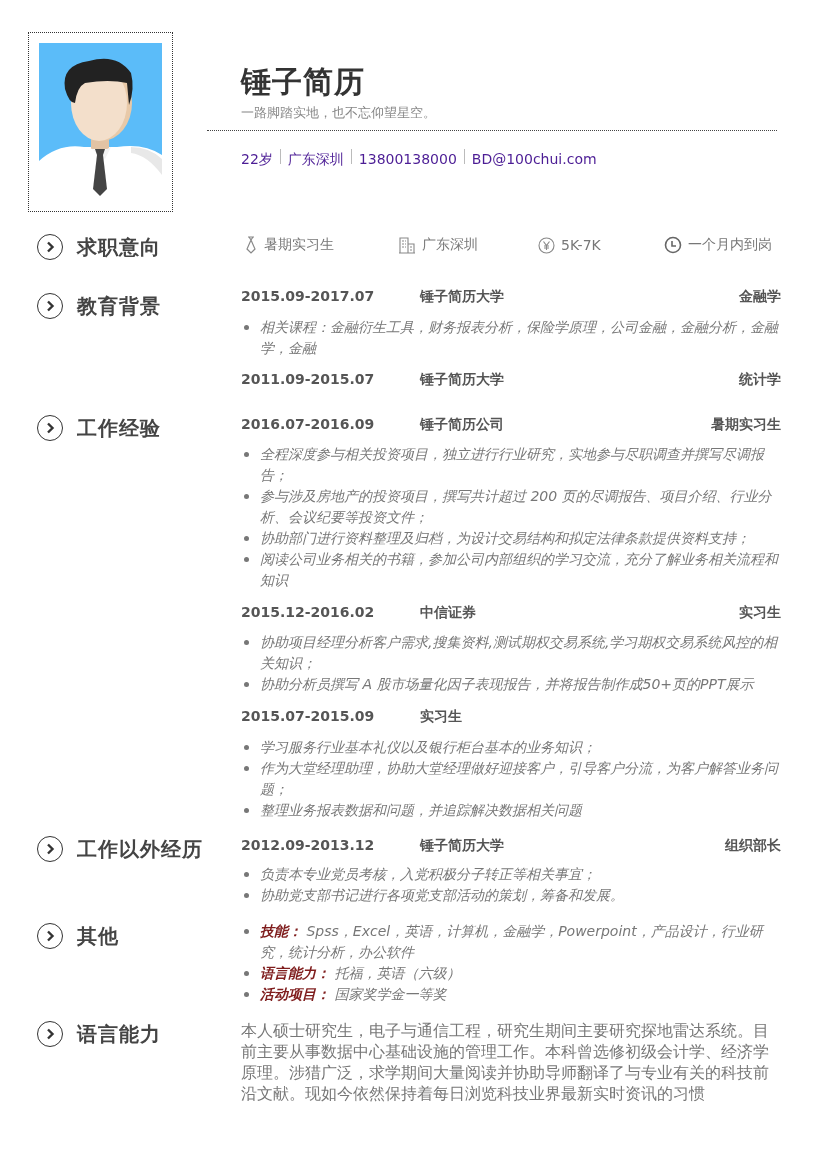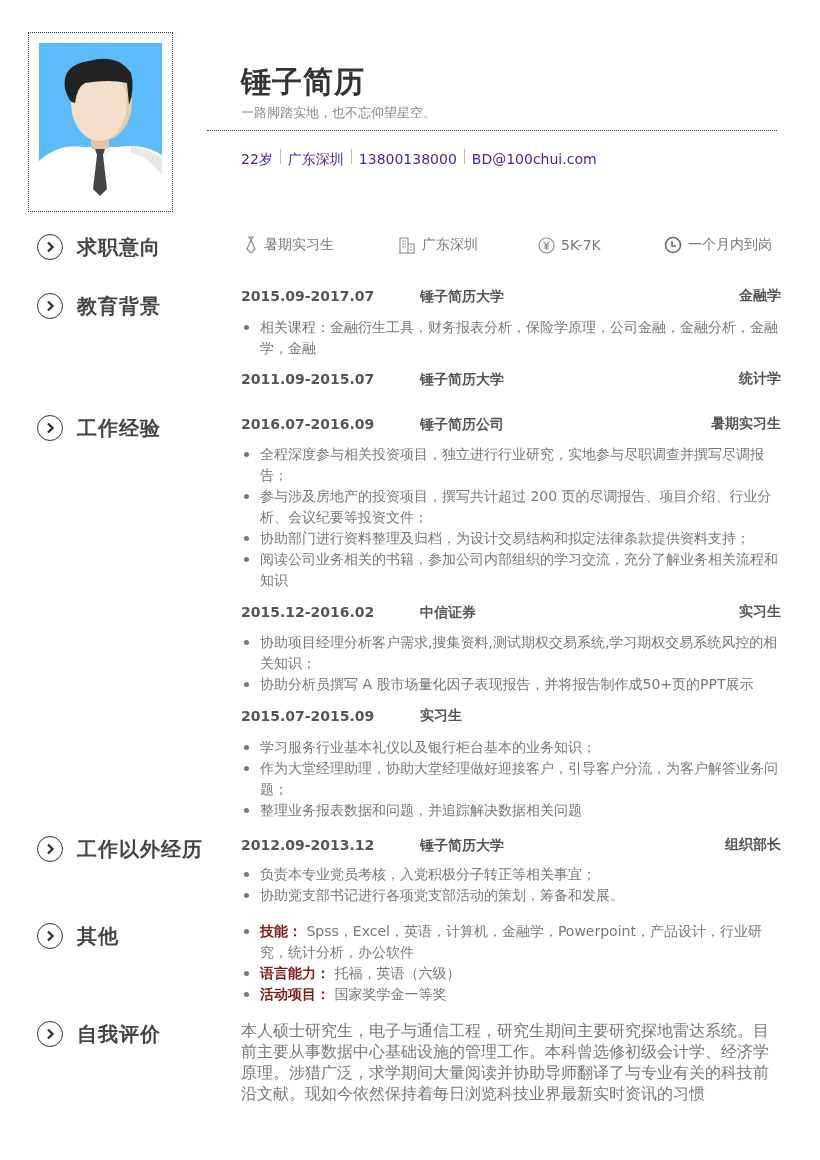--- a/index.html
+++ b/index.html
@@ -19,23 +19,23 @@
   .section-head .ic { width: 26px; height: 26px; border: 1.5px solid #333; border-radius: 50%; display: flex; align-items: center; justify-content: center; margin-right: 14px; }
   .section-head .title { font-size: 20px; font-weight: bold; color: #444; letter-spacing: 1px; }
 
   .intent { position: absolute; top: 236px; left: 244px; width: 540px; display: flex; font-size: 14px; color: #777; }
   .intent .it { display: flex; align-items: center; }
   .intent .it svg { margin-right: 6px; }
 
   .row { position: absolute; left: 241px; width: 540px; display: flex; font-size: 14px; font-weight: bold; color: #555; line-height: 20px; }
   .row .d { width: 179px; }
   .row .o { flex: 1; }
-  .row .r { text-align: right; font-family: Liberation Serif, serif; }
-
-  ul.bl { position: absolute; left: 241px; width: 541px; list-style: none; font-size: 14px; color: #777; line-height: 21px; }
+  .row .r { text-align: right; }
+
+  ul.bl { position: absolute; left: 241px; width: 541px; list-style: none; font-size: 14px; color: #777; line-height: 21px; font-style: italic; }
   ul.bl li { position: relative; padding-left: 19px; }
   ul.bl li::before { content: ""; position: absolute; left: 3px; top: 8px; width: 5px; height: 5px; border-radius: 50%; background: #777; }
   ul.bl li b { color: #7f1d1d; }
 
   .para { position: absolute; left: 241px; top: 1020px; width: 540px; font-size: 16px; color: #777; line-height: 21px; }
 </style>
 </head>
 <body>
 
 <div class="photo-frame">
@@ -107,21 +107,21 @@
       </svg>
     </span>
   <span class="title">其他</span>
 </div>
 <div class="section-head" style="top:1020px">
   <span class="ic">
       <svg width="12" height="12" viewBox="0 0 12 12">
         <path d="M4 1.5 L8.5 6 L4 10.5" stroke="#333" stroke-width="2.4" fill="none"></path>
       </svg>
     </span>
-  <span class="title">自我评价</span>
+  <span class="title">语言能力</span>
 </div>
 
 <div class="intent">
   <div class="it" style="width:154px">
     <svg width="14" height="18" viewBox="0 0 14 18">
         <path d="M4 1 L10 1 M5 1 L7 4 L9 1 M7 4 L3 13 L7 17 L11 13 Z" stroke="#888" stroke-width="1.2" fill="none"></path>
       </svg>
     <span>暑期实习生</span>
   </div>
   <div class="it" style="width:140px">

